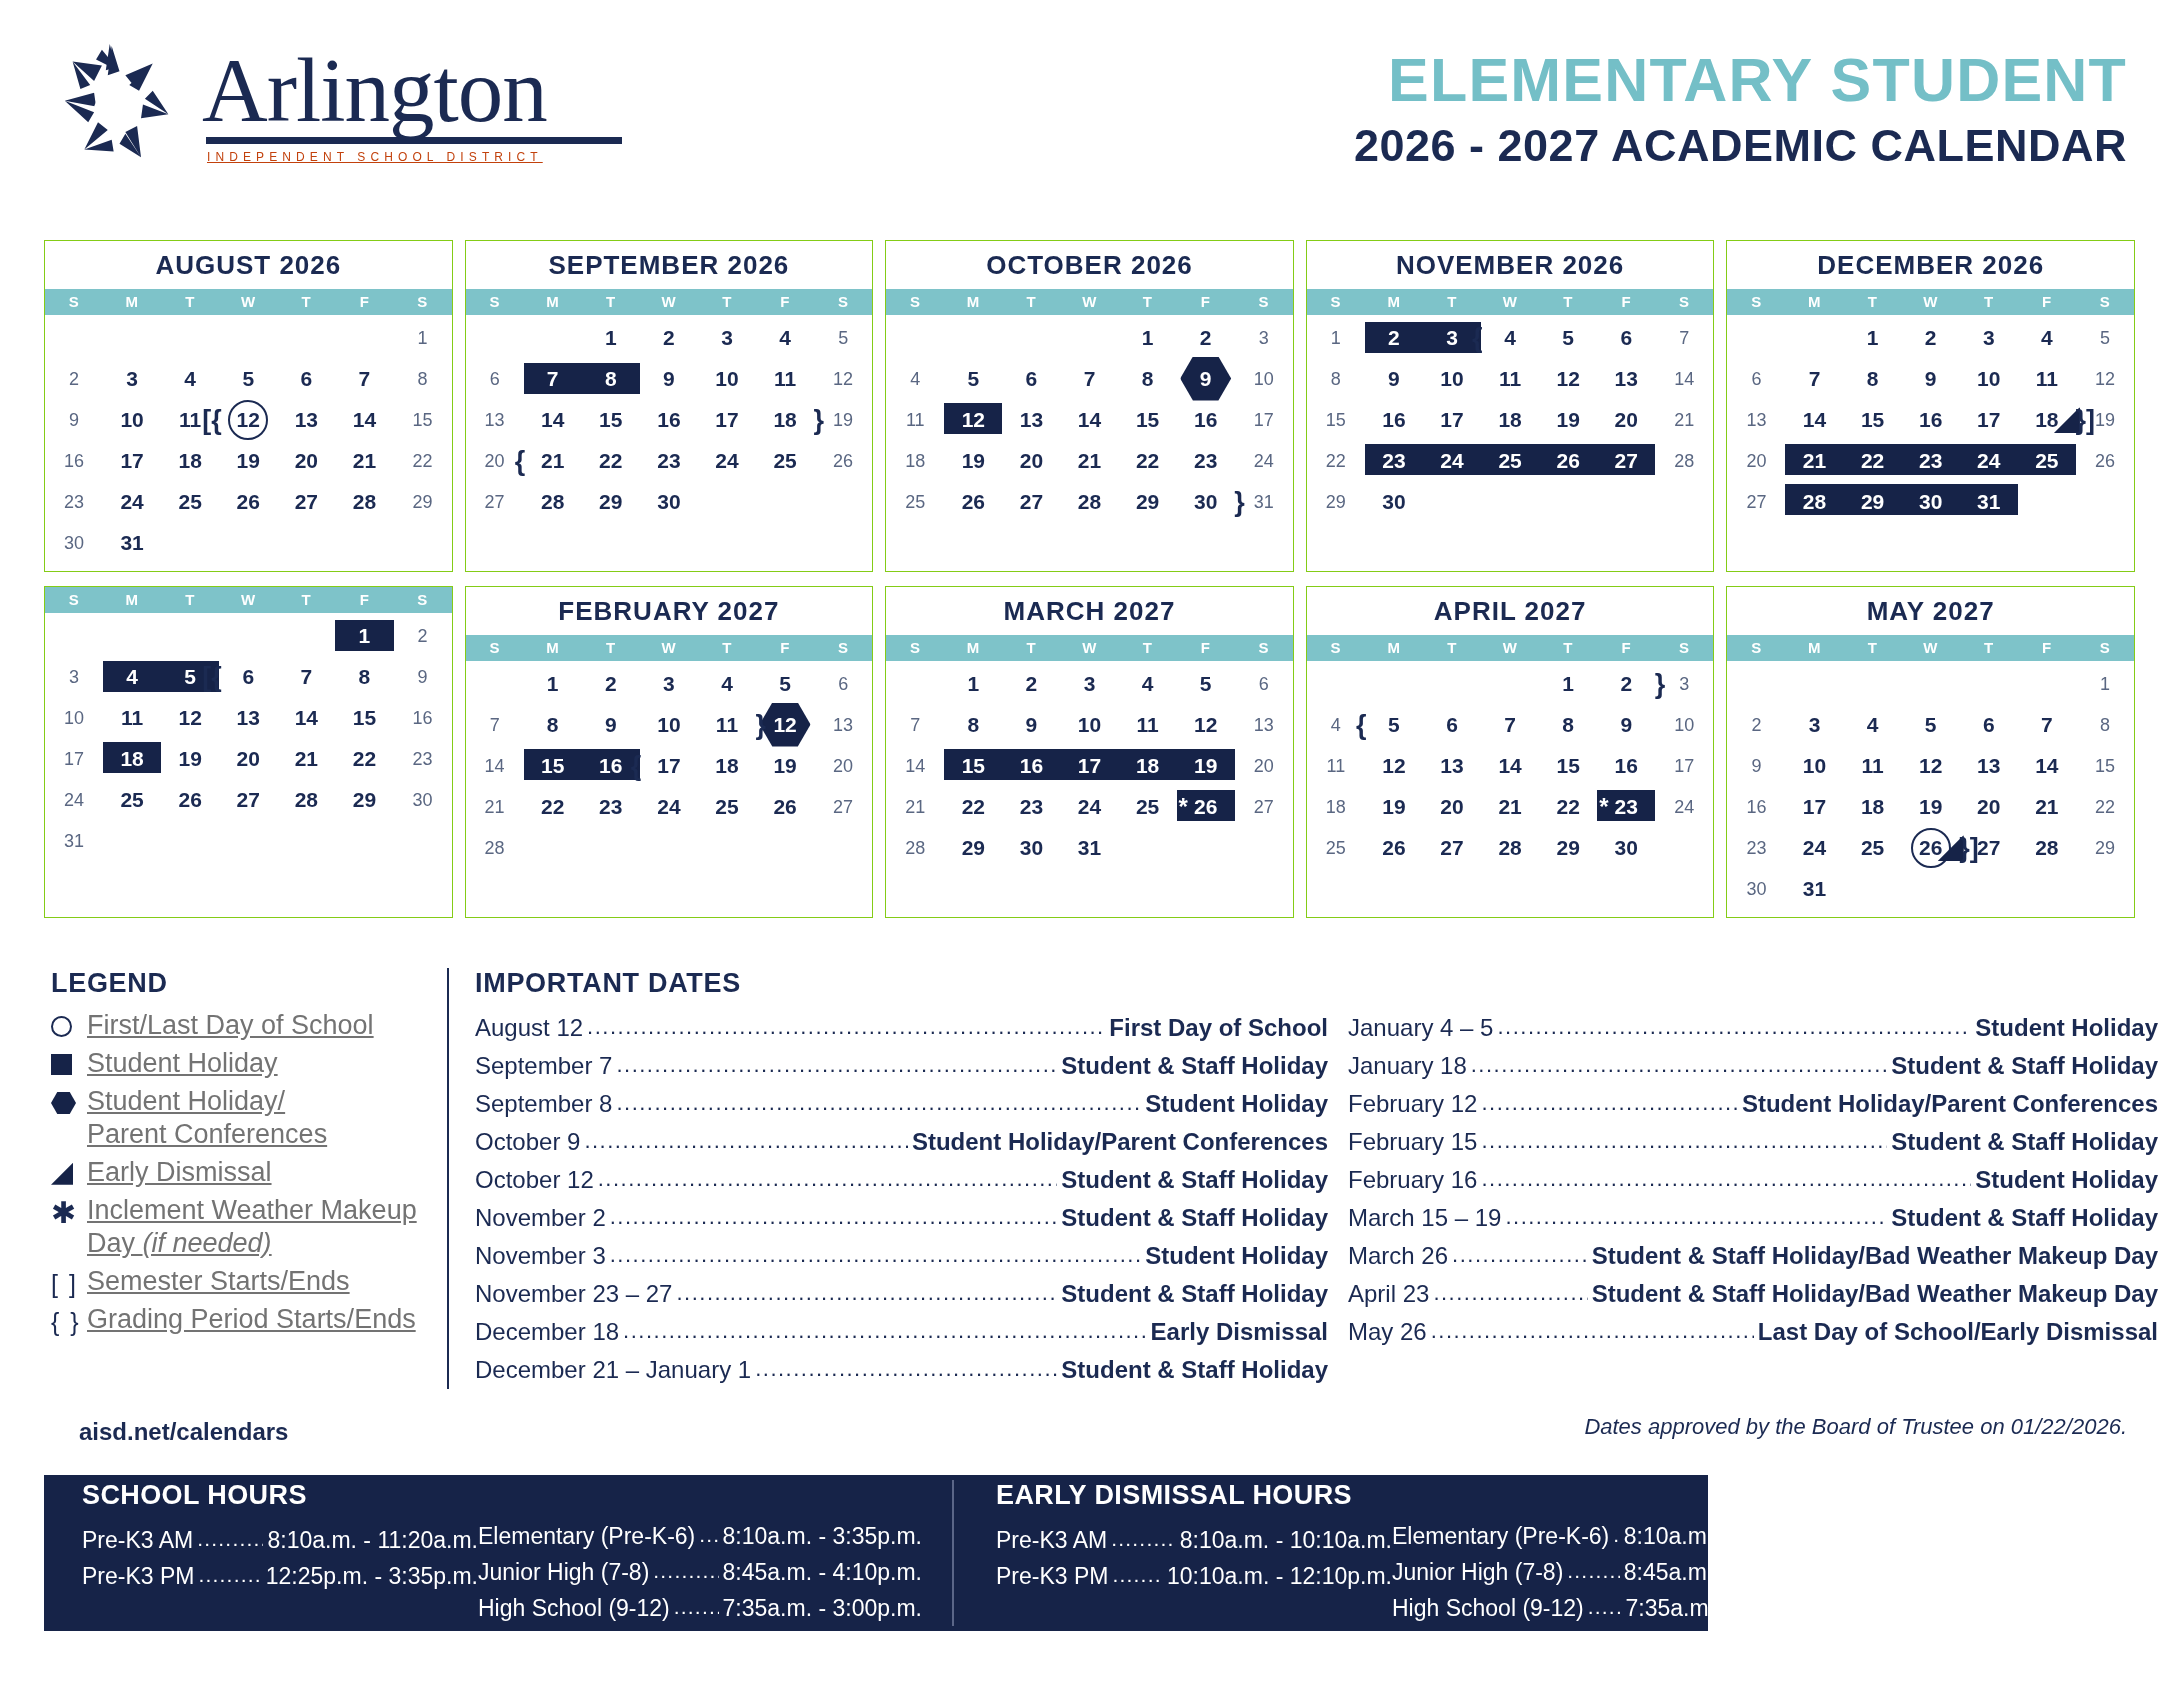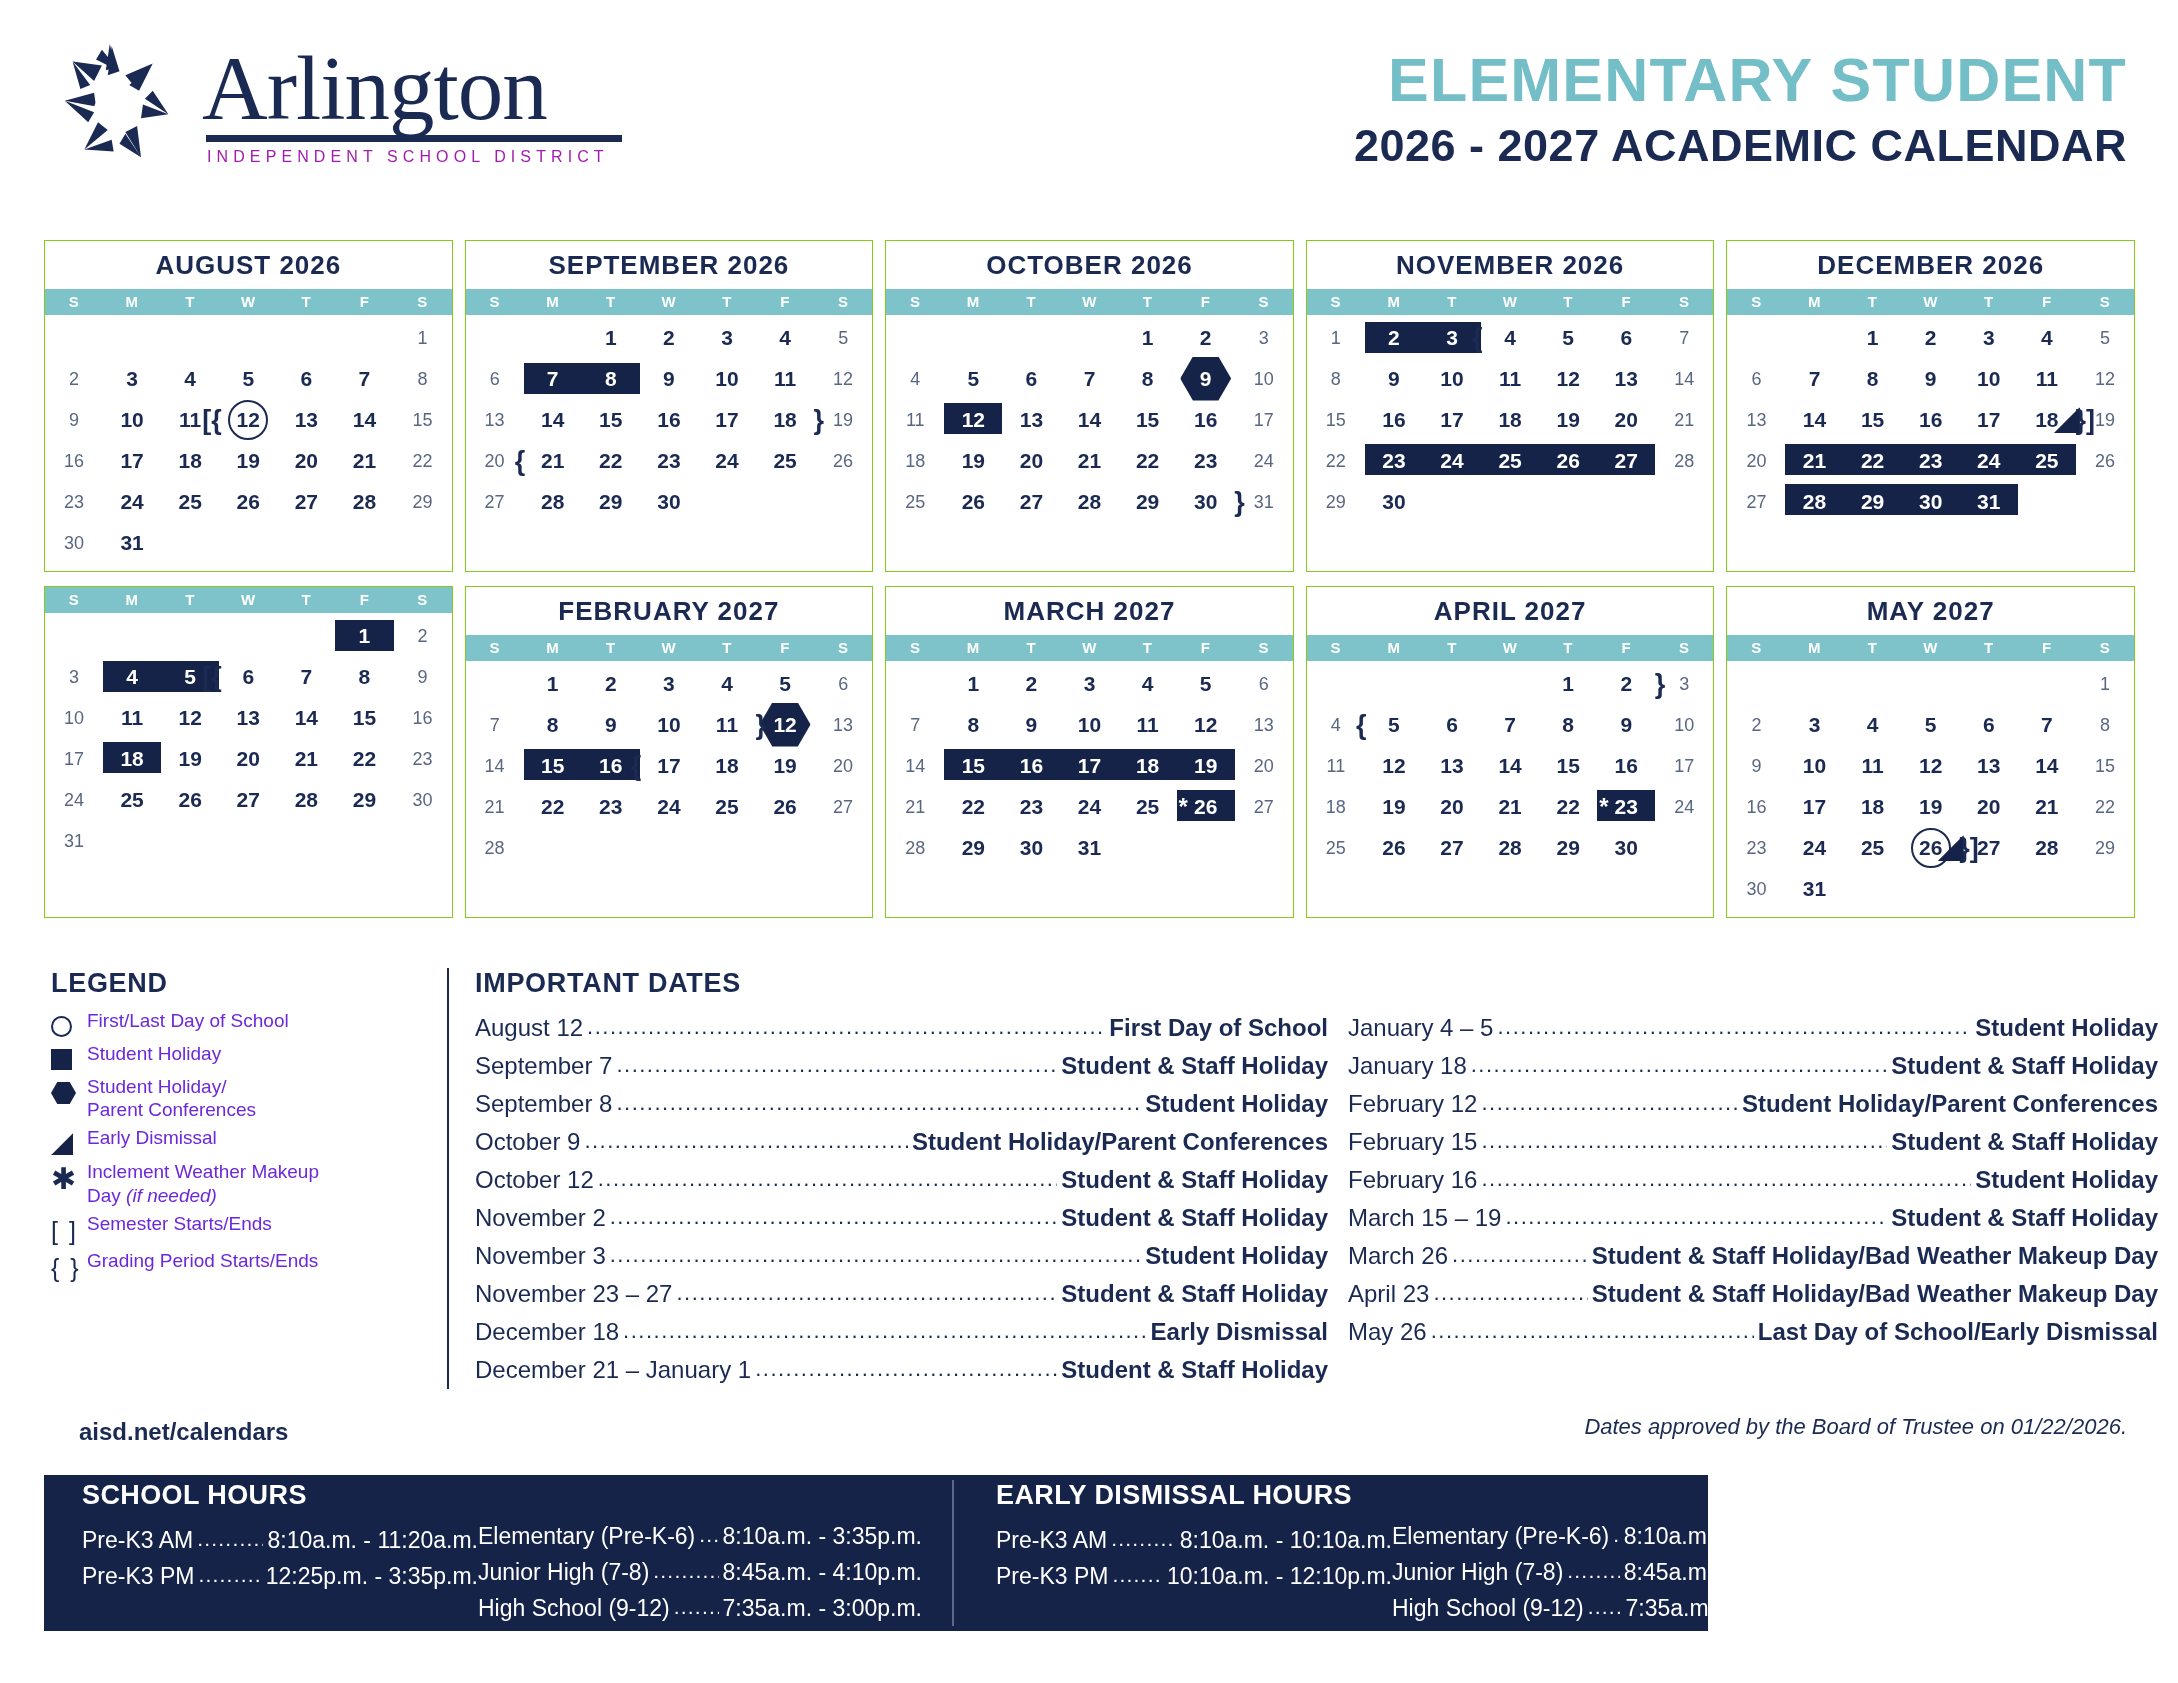--- a/index.html
+++ b/index.html
@@ -16,22 +16,22 @@
   .header { position: absolute; left: 0; top: 0; width: 2178px; height: 218px; }
   .logo-wrap { position: absolute; left: 51px; top: 42px; display: flex; align-items: center; }
   .logo-star { width: 137px; height: 129px; flex: 0 0 auto; }
   .logo-text { margin-left: 14px; }
   .logo-word {
     font-family: "Liberation Serif", serif;
     font-size: 91px; line-height: 0.92; color: #1b2a52; letter-spacing: -1px;
   }
   .logo-rule { height: 7px; background: #1b2a52; margin: 4px 0 6px 4px; width: 416px; }
   .logo-sub {
-    font-size: 16px; letter-spacing: 5.1px; color: #a21caf;
-    font-weight: 400; padding-left: 5px;
+    font-size: 12px; letter-spacing: 5.1px; color: #c2410c;
+    font-weight: 400; padding-left: 5px; text-decoration: underline;
   }
   .title-block { position: absolute; right: 51px; top: 48px; text-align: right; }
   .title-main {
     font-size: 61px; font-weight: 800; letter-spacing: 1.2px;
     color: #74bfc7; line-height: 1.08; white-space: nowrap;
   }
   .title-sub {
     font-size: 45px; font-weight: 800; letter-spacing: 0.5px;
     color: #1b2a52; line-height: 1.15; margin-top: 6px; white-space: nowrap;
   }
@@ -116,21 +116,21 @@
   .legend { position: absolute; left: 51px; top: 968px; width: 396px; }
   .sec-title {
     font-size: 27px; font-weight: 800; letter-spacing: 0.7px; color: #1b2a52;
     margin-bottom: 10px;
   }
   .leg-row { display: flex; align-items: flex-start; margin-bottom: 5px; }
   .leg-ico {
     width: 36px; flex: 0 0 36px; display: flex; align-items: center;
     justify-content: flex-start; padding-top: 7px;
   }
-  .leg-txt { font-size: 19px; line-height: 1.22; color: #6d28d9; }
+  .leg-txt { font-size: 27px; line-height: 1.22; color: #737373; text-decoration: underline; }
   .leg-txt i { font-style: italic; }
   .i-circle { width: 21px; height: 21px; border: 2.5px solid #1b2a52; border-radius: 50%; }
   .i-square { width: 21px; height: 21px; background: #162348; }
   .i-hex {
     width: 25px; height: 22px; background: #162348;
     clip-path: polygon(25% 0%, 75% 0%, 100% 50%, 75% 100%, 25% 100%, 0% 50%);
   }
   .i-tri { width: 22px; height: 22px; background: #162348; clip-path: polygon(100% 0, 100% 100%, 0 100%); }
   .i-ast { font-size: 30px; line-height: .8; color: #1b2a52; }
   .i-brk { font-size: 25px; color: #1b2a52; line-height: 1; letter-spacing: 2px; }

